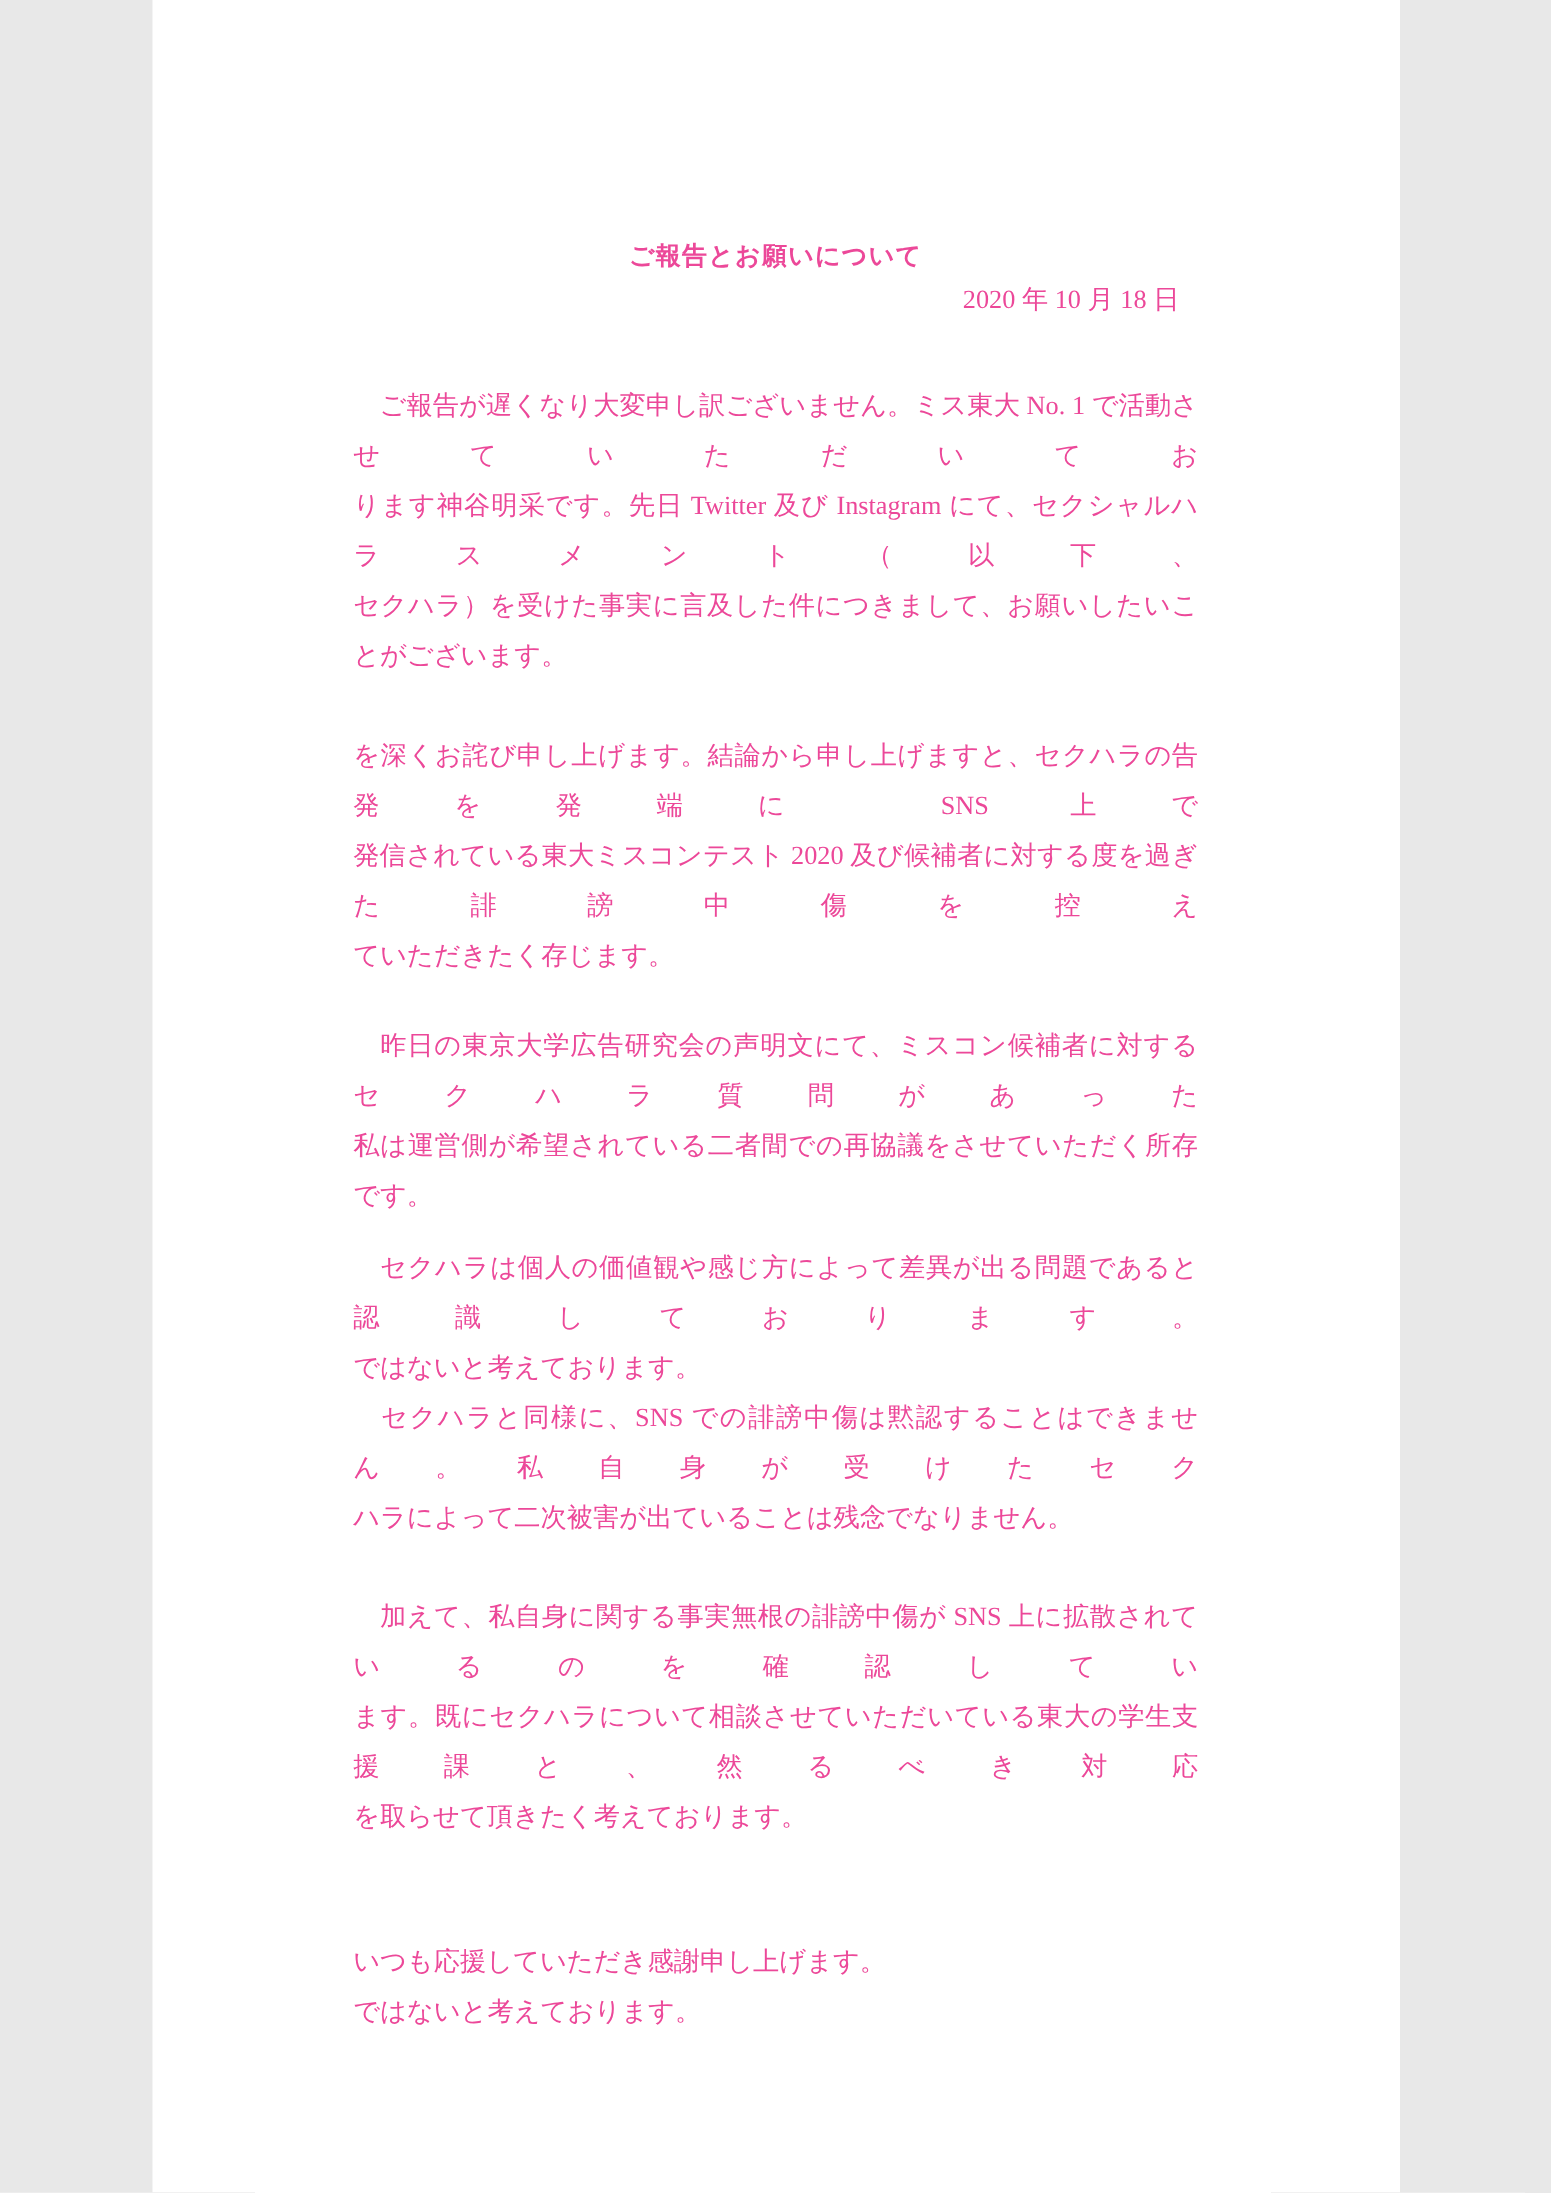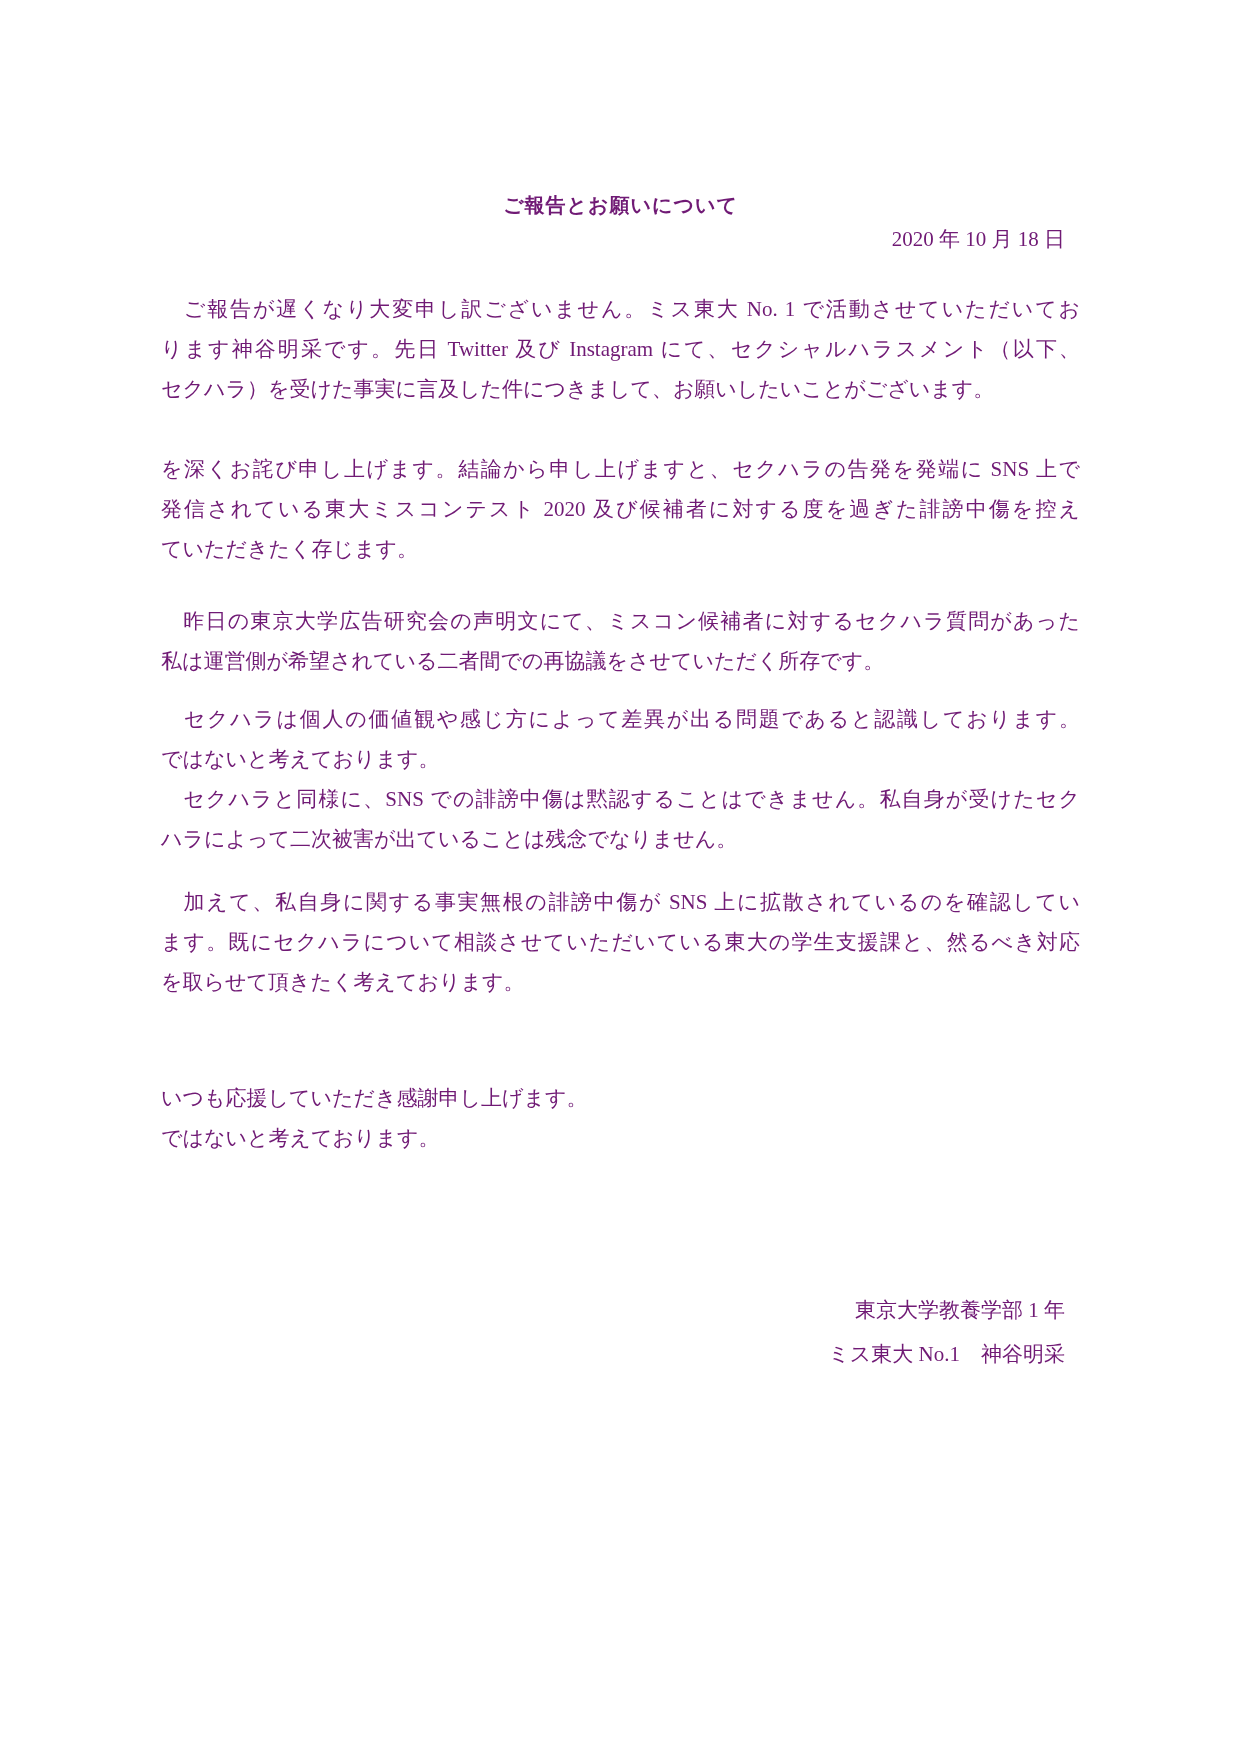--- a/index.html
+++ b/index.html
@@ -1,25 +1,25 @@
 <!DOCTYPE html>
 <html><head>
 <meta charset="utf-8">
 <style>
   html,body{margin:0;padding:0;background:#e8e8e8;}
   .page{
     position:relative;
-    width:1241px;
+    width:998px;
     height:1754px;
     margin:0 auto;
     background:#ffffff;
     box-sizing:border-box;
     padding:190px 161px 0 161px;
     font-family:"Liberation Serif","DejaVu Serif",serif;
-    color:#701a75;
+    color:#ec4899;
     overflow:hidden;
   }
   .title{
     text-align:center;
     font-size:20px;
     font-weight:700;
     letter-spacing:1px;
     line-height:30px;
   }
   .date{
@@ -38,26 +38,26 @@
     text-align-last:justify;
   }
   .ln-end{text-align-last:left;}
   .free .ln{text-align:center;text-align-last:left;}
   .sig .ln{
     text-align:right;
     text-align-last:right;
     padding-right:15px;
     line-height:44px;
   }
-  .m57{margin-top:35px;}
+  .m57{margin-top:50px;}
   .m40{margin-top:40px;}
   .m32{margin-top:32px;}
   .m18{margin-top:18px;}
   .m0{margin-top:0;}
-  .m30{margin-top:23px;}
+  .m30{margin-top:39px;}
   .m76{margin-top:76px;}
   .m130{margin-top:130px;}
 </style>
 </head>
 <body>
 
 <div class="page">
   <div class="title">ご報告とお願いについて</div>
   <div class="date">2020 年 10 月 18 日</div>
 

